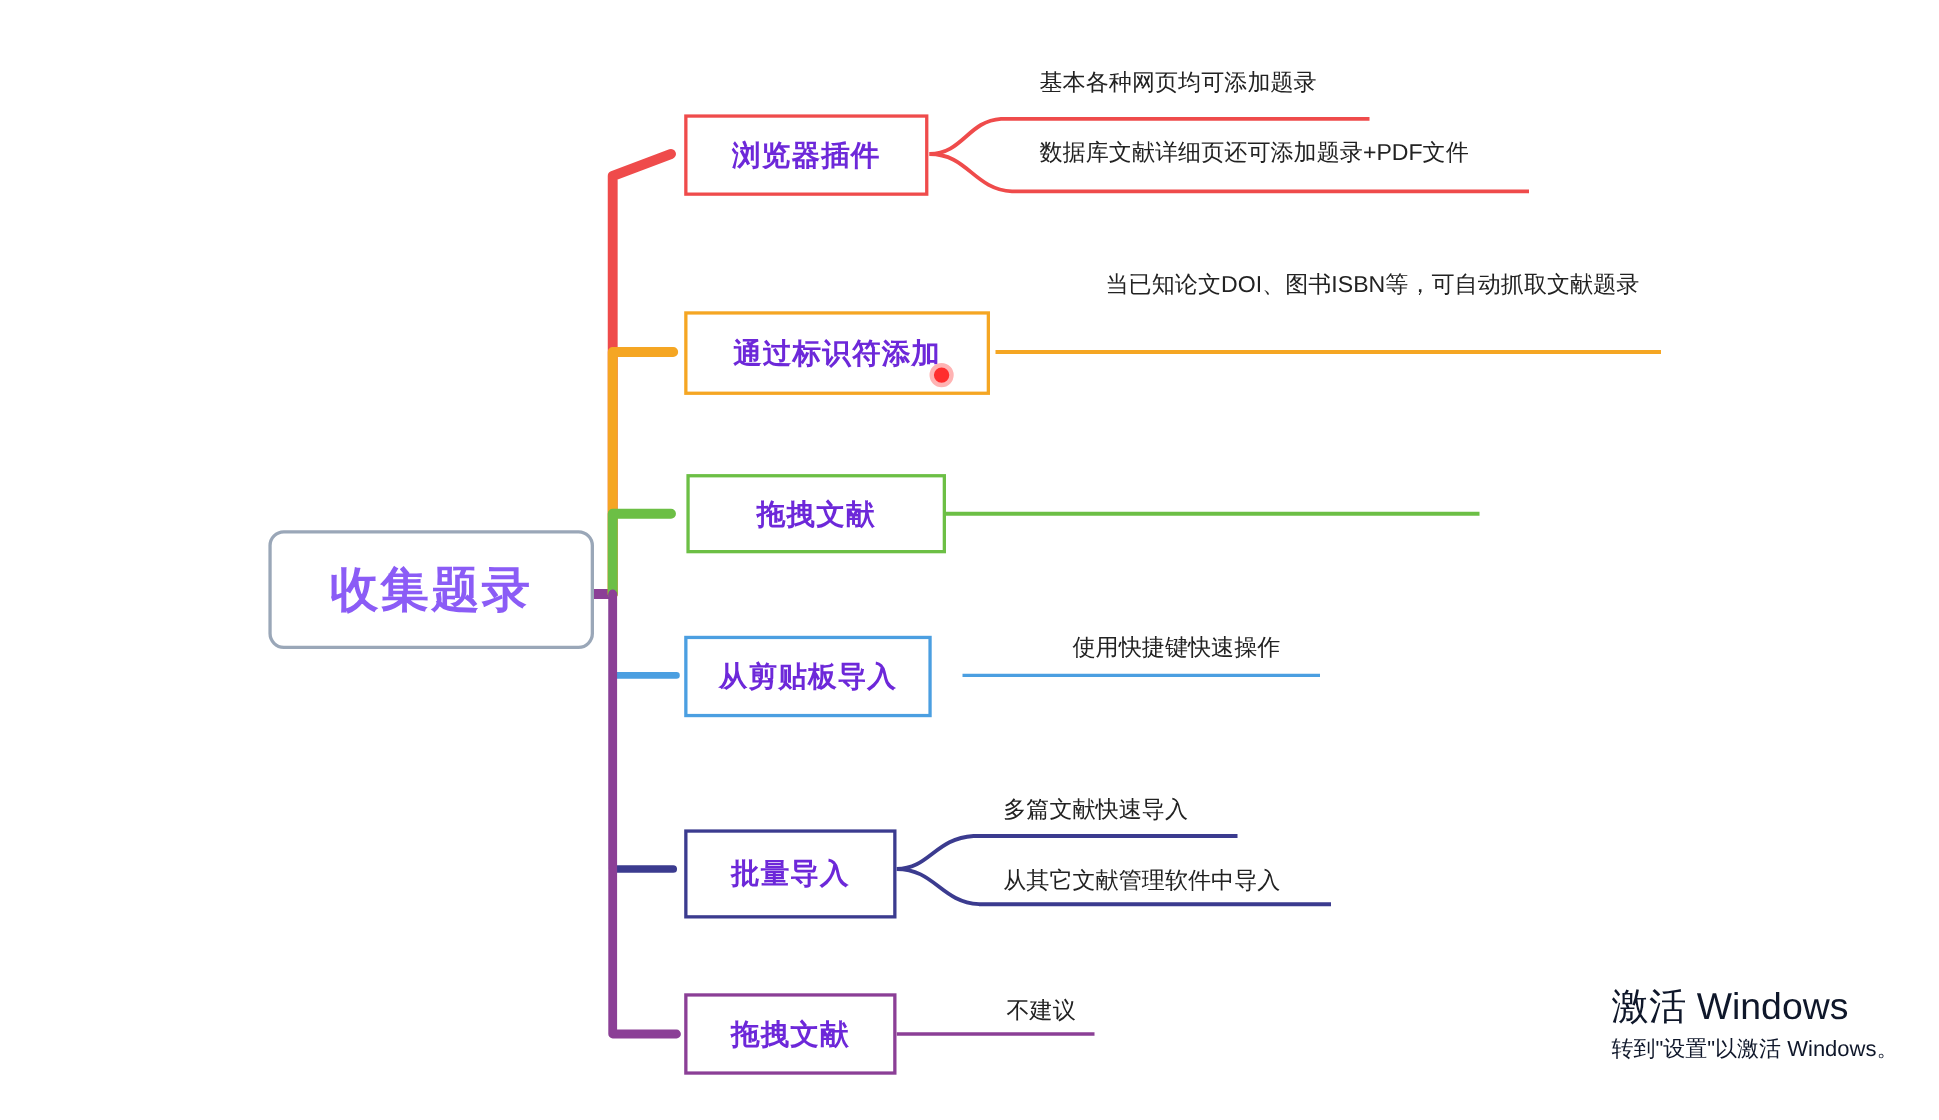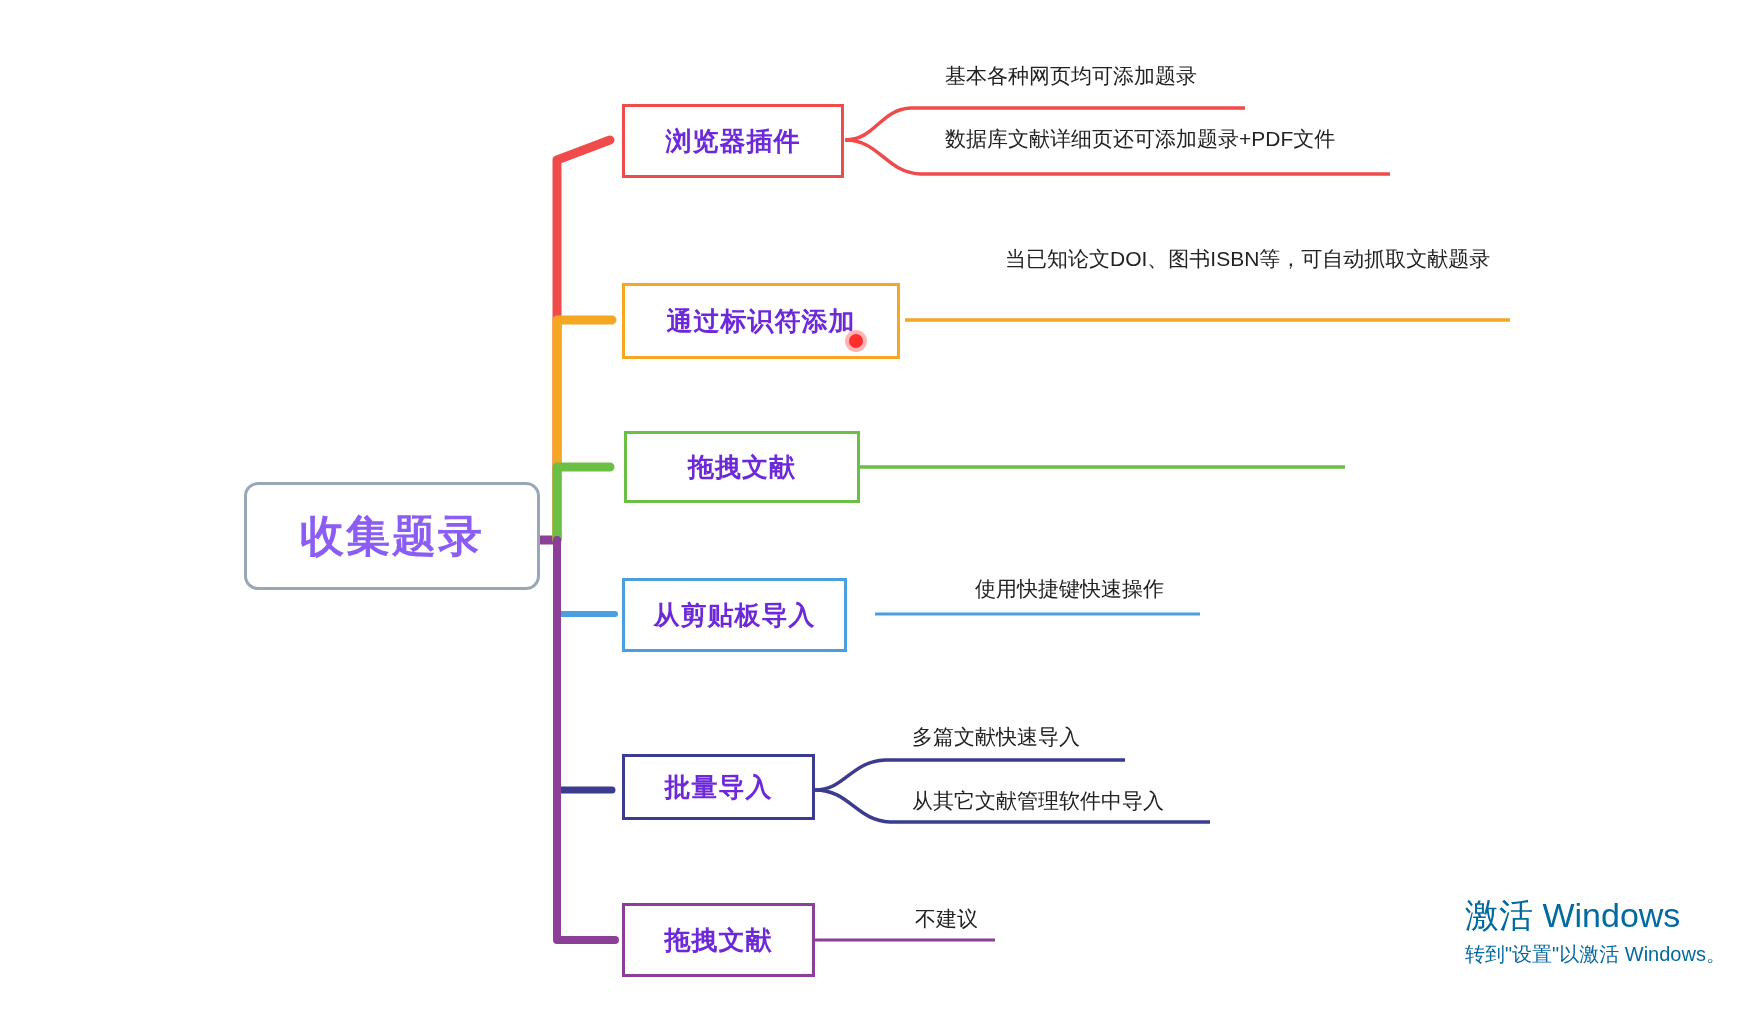--- a/index.html
+++ b/index.html
@@ -74,21 +74,21 @@
     width: 22px;
     height: 22px;
     border-radius: 50%;
     background: #ff2d2d;
     border: 4px solid #ffb3b3;
     box-sizing: border-box;
   }
 
   .watermark {
     position: absolute;
-    color: #0369a1;
+    color: #0f172a;
     text-align: left;
     user-select: none;
   }
   .watermark .wm-line1 {
     font-size: 34px;
     line-height: 1.2;
   }
   .watermark .wm-line2 {
     font-size: 20px;
     line-height: 1.4;
@@ -144,21 +144,21 @@
 
   <div class="node branch-node" style="left:624px; top:431px; width:236px; height:72px; border-color:#6cbf45;">
     <span>拖拽文献</span>
   </div>
 
   <div class="node branch-node" style="left:622px; top:578px; width:225px; height:74px; border-color:#4b9fe1;">
     <span>从剪贴板导入</span>
   </div>
   <div class="leaf-label" style="left:975px; top:575px; width:300px;">使用快捷键快速操作</div>
 
-  <div class="node branch-node" style="left:622px; top:754px; width:193px; height:66px; border-color:#3b3b8f;">
+  <div class="node branch-node" style="left:622px; top:754px; width:193px; height:81px; border-color:#3b3b8f;">
     <span>批量导入</span>
   </div>
   <div class="leaf-label" style="left:912px; top:723px; width:340px;">多篇文献快速导入</div>
   <div class="leaf-label" style="left:912px; top:787px; width:380px;">从其它文献管理软件中导入</div>
 
   <div class="node branch-node" style="left:622px; top:903px; width:193px; height:74px; border-color:#8b3f96;">
     <span>拖拽文献</span>
   </div>
   <div class="leaf-label" style="left:915px; top:905px; width:200px;">不建议</div>
 

